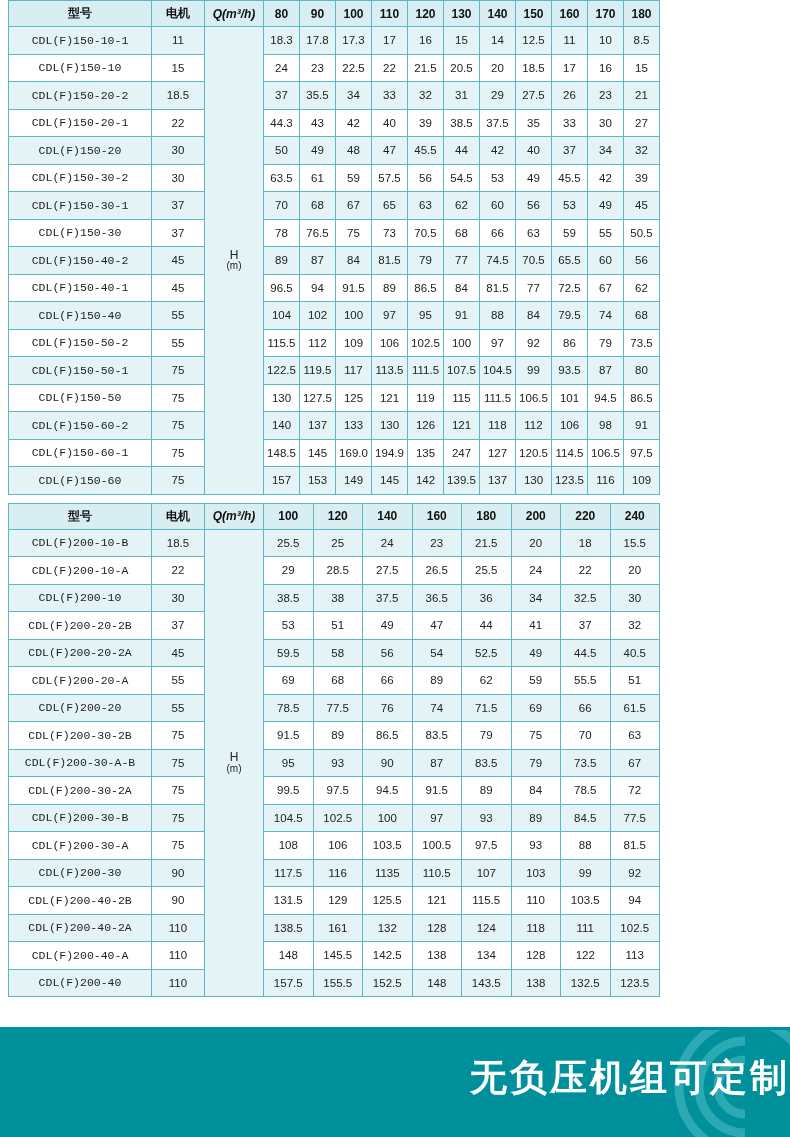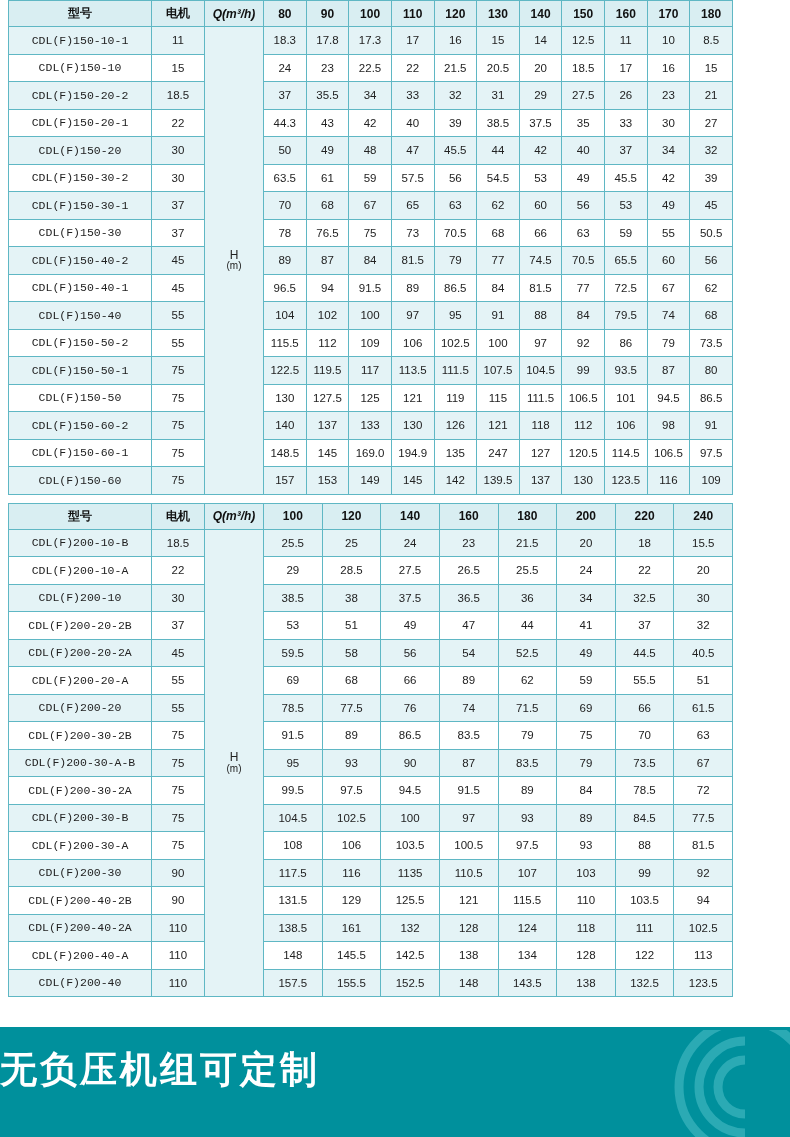--- a/index.html
+++ b/index.html
@@ -40,21 +40,21 @@
 
   
   .tbl-wrap {
     position: relative;
     z-index: 10;
     padding: 0 8px;
     box-sizing: border-box;
   }
   table.spec {
     border-collapse: collapse;
-    width: 725px;
+    width: 652px;
     table-layout: fixed;
     padding-left: 43px;
   }
   table.spec td, table.spec th {
     border: 1px solid #5fb7c4;
     text-align: center;
     vertical-align: middle;
     font-size: 11.5px;
     color: #222;
     height: 26.5px;
@@ -97,22 +97,22 @@
     left: 0;
     bottom: 0;
     width: 790px;
     height: 107px;
     background: #00909c;
     overflow: hidden;
   }
   .banner-text {
     position: absolute;
     width: 790px;
-    top: 15px;
-    text-align: left;
+    top: 23px;
+    text-align: right;
     color: #ffffff;
     font-size: 37px;
     font-weight: bold;
     letter-spacing: 3px;
     font-family: "DejaVu Sans", sans-serif;
     z-index: 3;
   }
   .banner-swirl {
     position: absolute;
     right: -30px;

